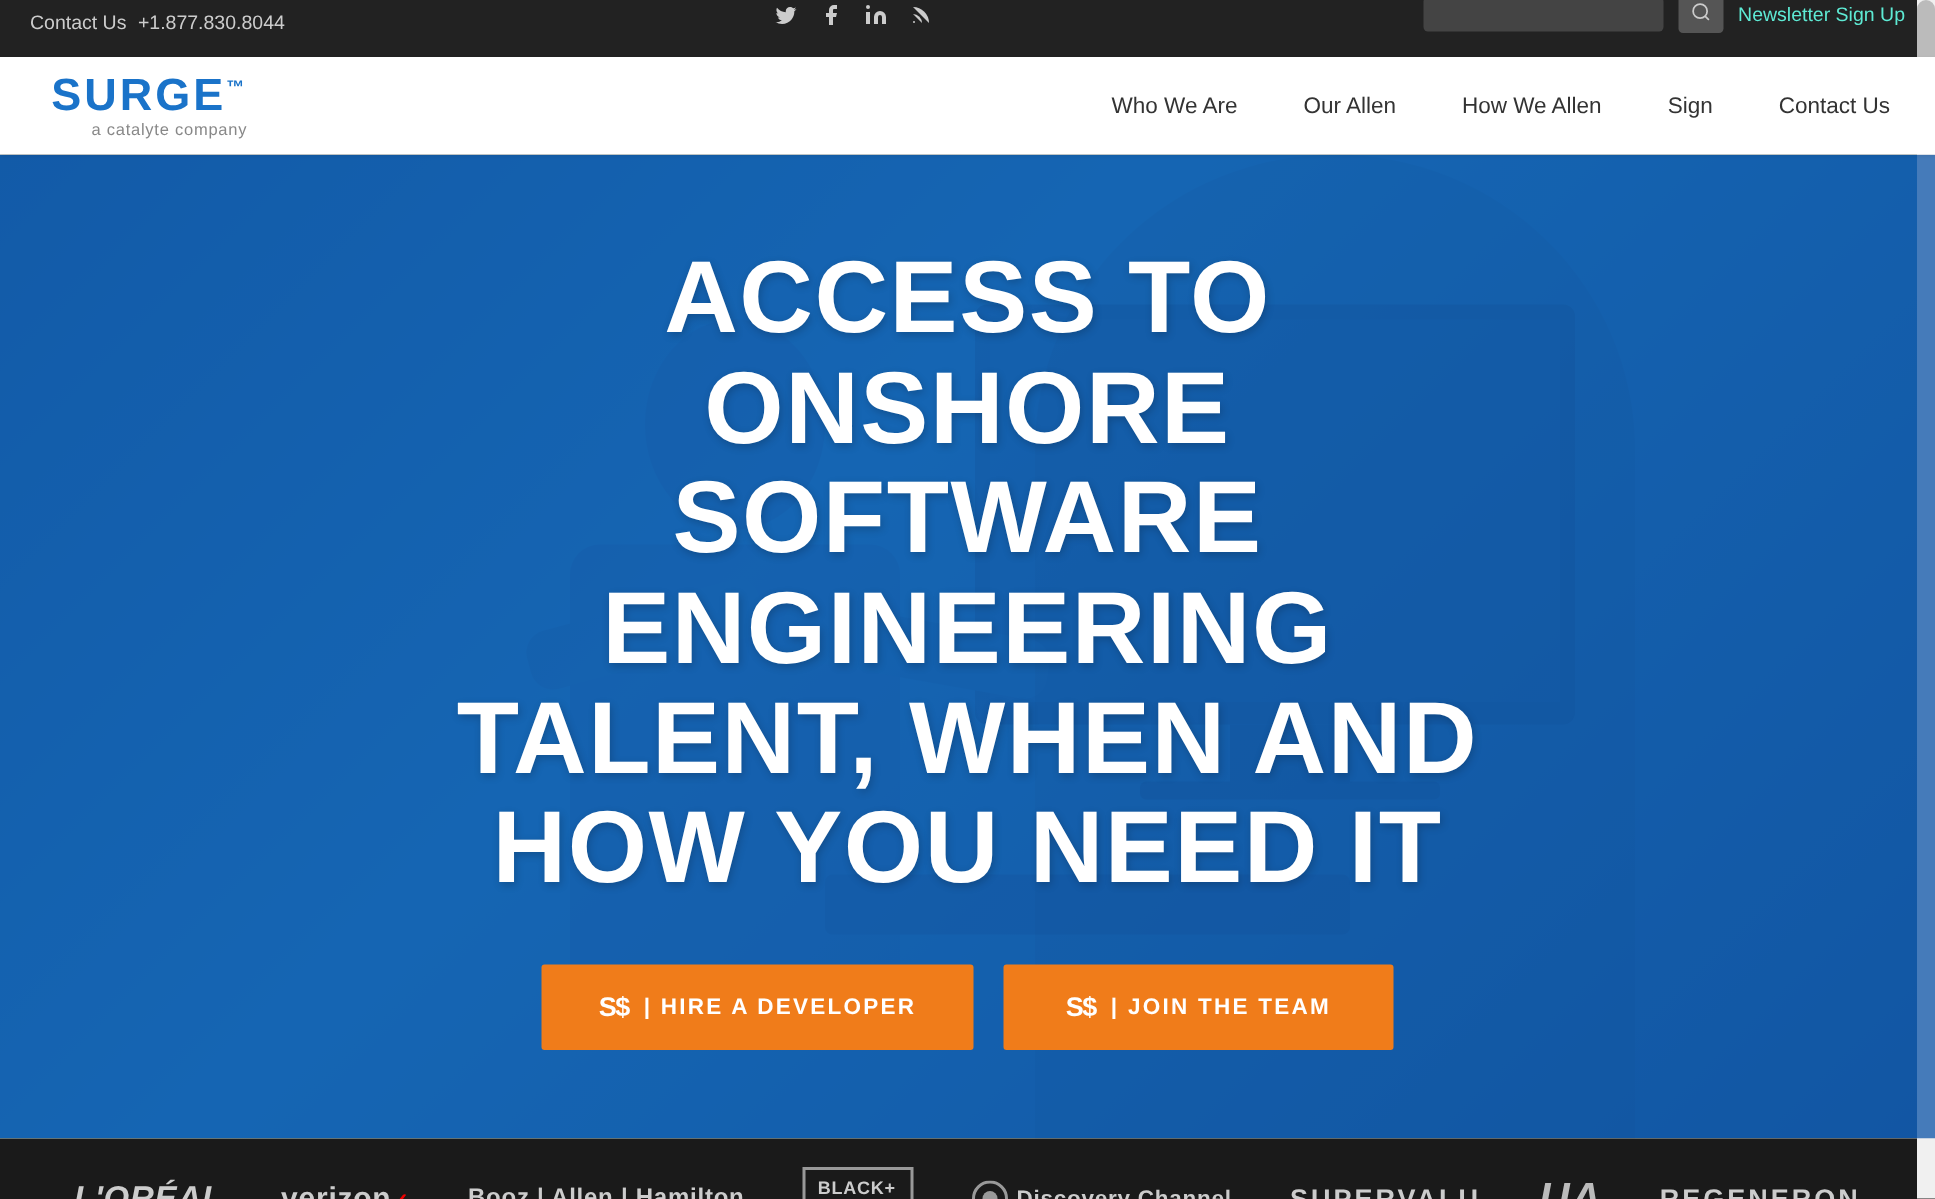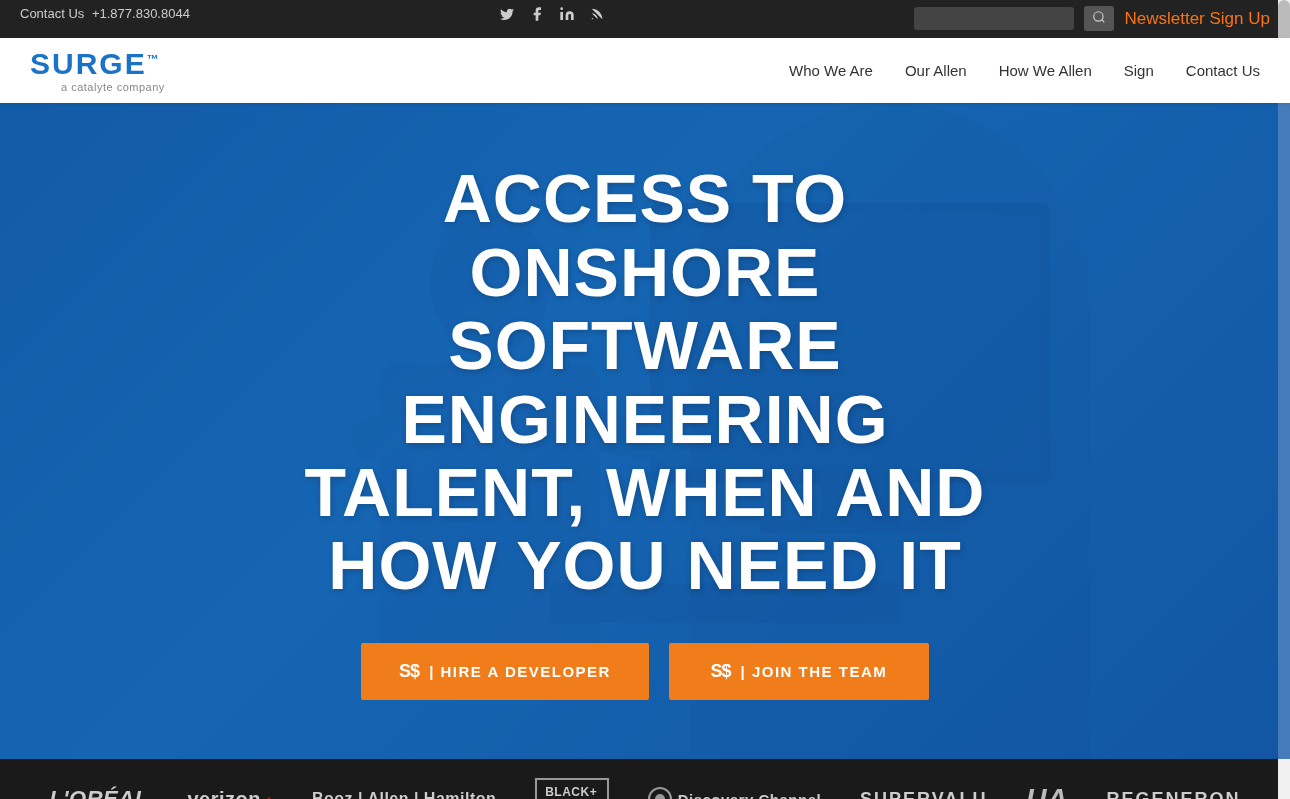--- a/index.html
+++ b/index.html
@@ -3,23 +3,23 @@
   <meta charset="utf-8">
   <style>
     * { margin: 0; padding: 0; box-sizing: border-box; }
     body { font-family: Arial, sans-serif; width: 1290px; overflow-x: hidden; }
 
     
     .top-bar {
       background: #222;
       color: #ccc;
       display: flex;
-      align-items: flex-start;
+      align-items: flex-end;
       justify-content: space-between;
-      padding: 6px 20px;
+      padding: 16px 20px;
       font-size: 13px;
       height: 38px;
     }
     .top-bar-left { color: #ccc; }
     .top-bar-center { display: flex; gap: 14px; align-items: center; }
     .top-bar-center a { color: #ccc; text-decoration: none; font-size: 15px; }
     .top-bar-right { display: flex; align-items: center; gap: 10px; }
     .top-bar-search {
       background: #444;
       border: none;
@@ -29,44 +29,44 @@
       width: 160px;
     }
     .top-bar-search-btn {
       background: #555;
       border: none;
       color: #ccc;
       padding: 4px 8px;
       cursor: pointer;
       border-radius: 3px;
     }
-    .newsletter-link { color: #f97316; text-decoration: none; font-size: 17px; }
+    .newsletter-link { color: #5eead4; text-decoration: none; font-size: 13px; }
 
     
     .nav-bar {
       background: white;
       display: flex;
       align-items: center;
       justify-content: space-between;
       padding: 0 30px;
       height: 65px;
       box-shadow: 0 1px 3px rgba(0,0,0,0.1);
       position: relative;
       z-index: 10;
     }
-    .logo-area { display: flex; flex-direction: column; }
+    .logo-area { display: flex; flex-direction: column; text-align: right; }
     .logo-text {
       font-size: 30px;
       font-weight: 900;
       color: #1a73c9;
       letter-spacing: 2px;
       line-height: 1;
     }
     .logo-sub { font-size: 11px; color: #888; margin-top: 2px; letter-spacing: 0.5px; margin-left: 31px; }
-    .nav-links { display: flex; gap: 32px; align-items: flex-start; }
+    .nav-links { display: flex; gap: 44px; align-items: flex-start; }
     .nav-links a {
       text-decoration: none;
       color: #333;
       font-size: 15px;
       font-weight: 500;
     }
 
     
     .hero {
       position: relative;

